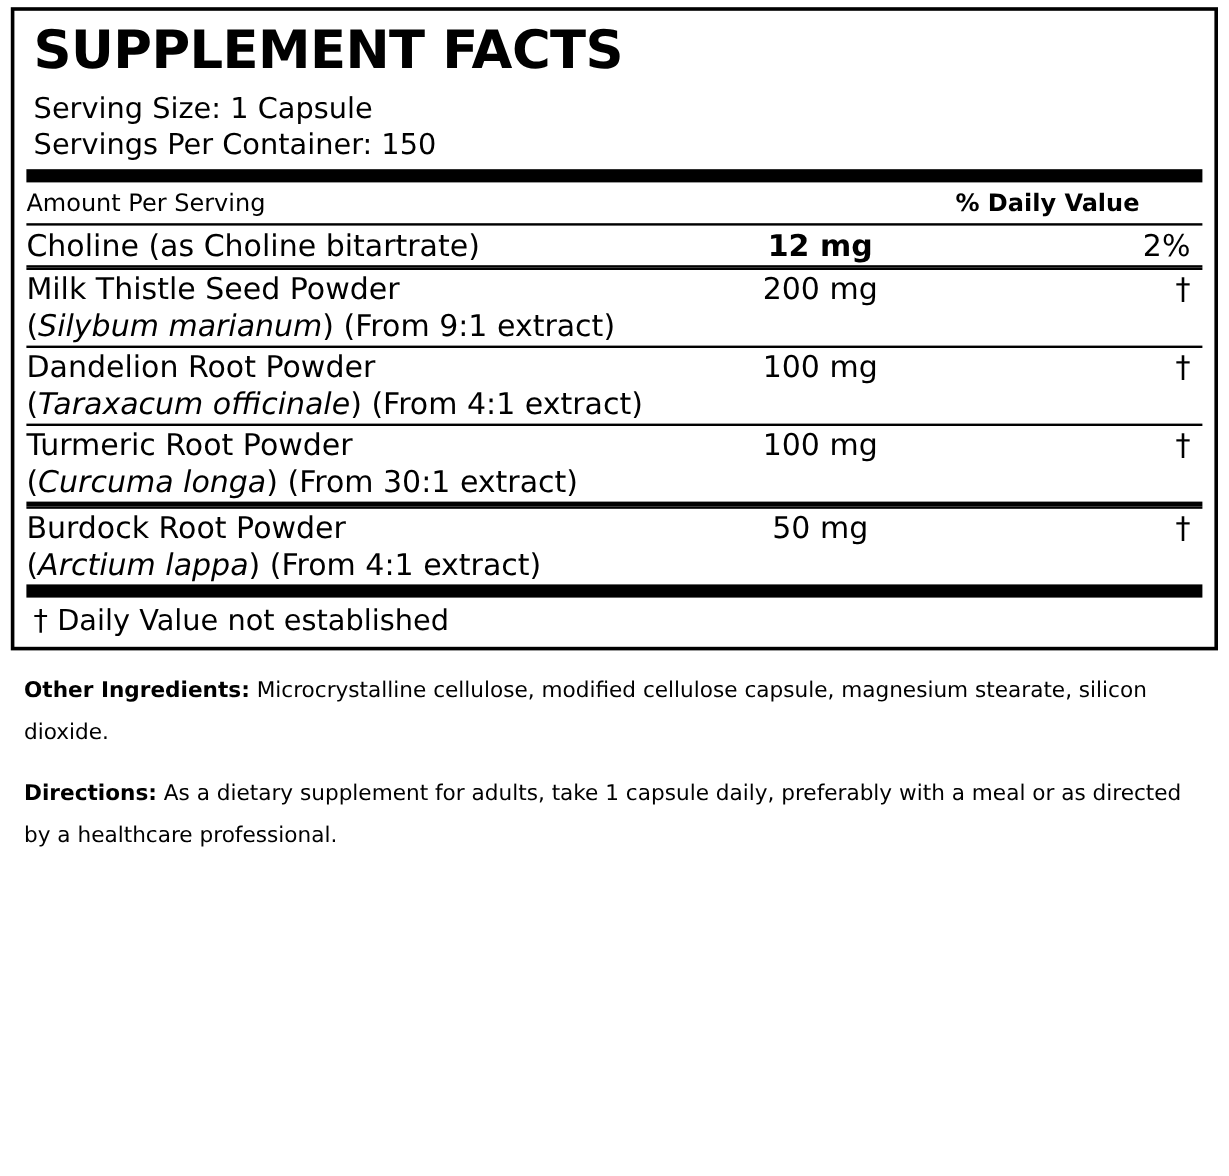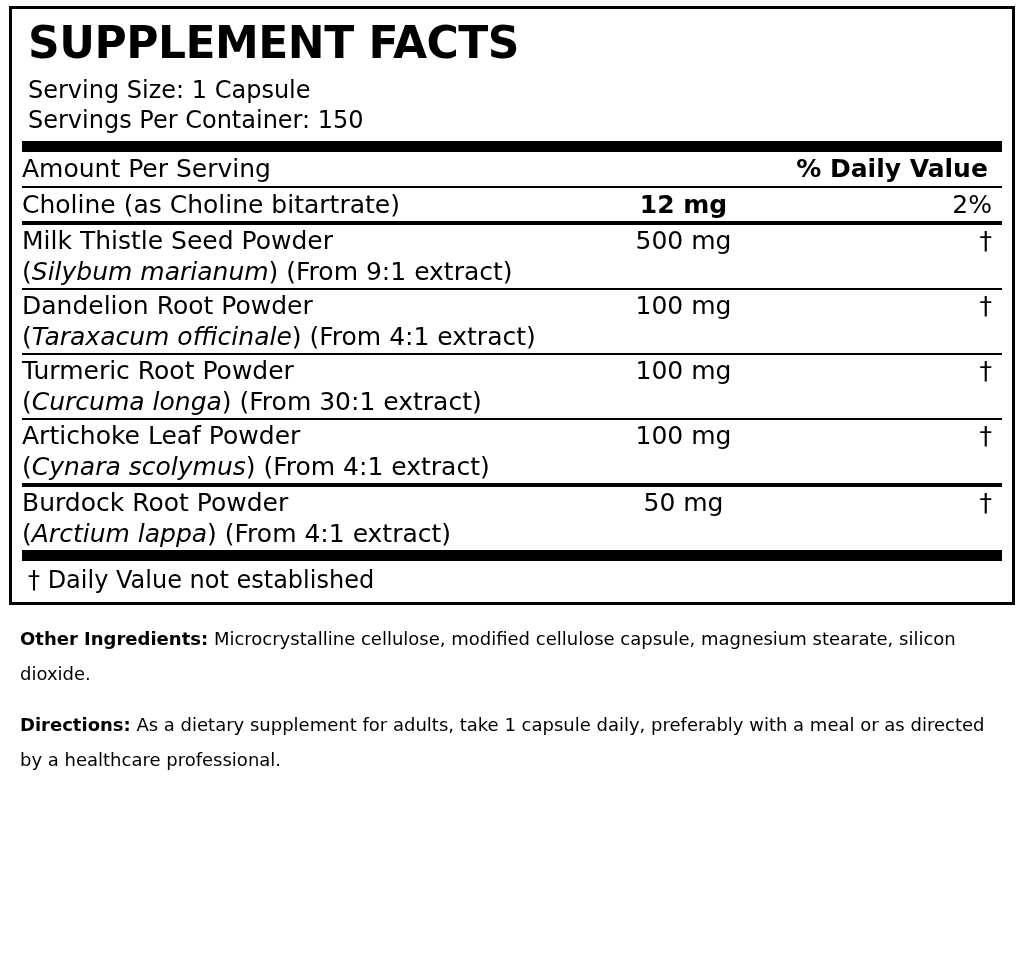--- a/index.html
+++ b/index.html
@@ -65,21 +65,21 @@
   }
   table.facts td {
     vertical-align: top;
     padding: 0;
   }
   .col-name   { width: 56%; }
   .col-amt    { width: 23%; }
   .col-dv     { width: 21%; }
 
   .hdr-row td {
-    font-size: 25px;
+    font-size: 20px;
     line-height: 34px;
     padding: 3px 6px 4px 6px;
   }
   .hdr-amount { text-align: left; }
   .hdr-dv { text-align: left; padding-right: 10px !important; font-weight: bold; }
 
   .nutr-row td {
     font-size: 25px;
     line-height: 33px;
     padding: 5px 6px 5px 6px;
@@ -159,21 +159,21 @@
             <td colspan="3">
               <div class="rule-thin"></div>
             </td>
           </tr>
 
         <tr class="herb-row">
           <td>
             <span>Milk Thistle Seed Powder</span>
             <span class="sub"><span>(</span><span class="latin">Silybum marianum</span><span>) (From 9:1 extract)</span></span>
           </td>
-          <td class="amt">500 mg</td>
+          <td class="amt">200 mg</td>
           <td class="dv">†</td>
         </tr>
         <tr>
             <td colspan="3">
               <div class="rule-thin"></div>
             </td>
           </tr>
 
         <tr class="herb-row">
           <td>
@@ -196,28 +196,20 @@
           </td>
           <td class="amt">100 mg</td>
           <td class="dv">†</td>
         </tr>
         <tr>
             <td colspan="3">
               <div class="rule-thin"></div>
             </td>
           </tr>
 
-        <tr class="herb-row">
-          <td>
-            <span>Artichoke Leaf Powder</span>
-            <span class="sub"><span>(</span><span class="latin">Cynara scolymus</span><span>) (From 4:1 extract)</span></span>
-          </td>
-          <td class="amt">100 mg</td>
-          <td class="dv">†</td>
-        </tr>
         <tr>
             <td colspan="3">
               <div class="rule-thin"></div>
             </td>
           </tr>
 
         <tr>
             <td colspan="3">
               <div class="rule-thin"></div>
             </td>

